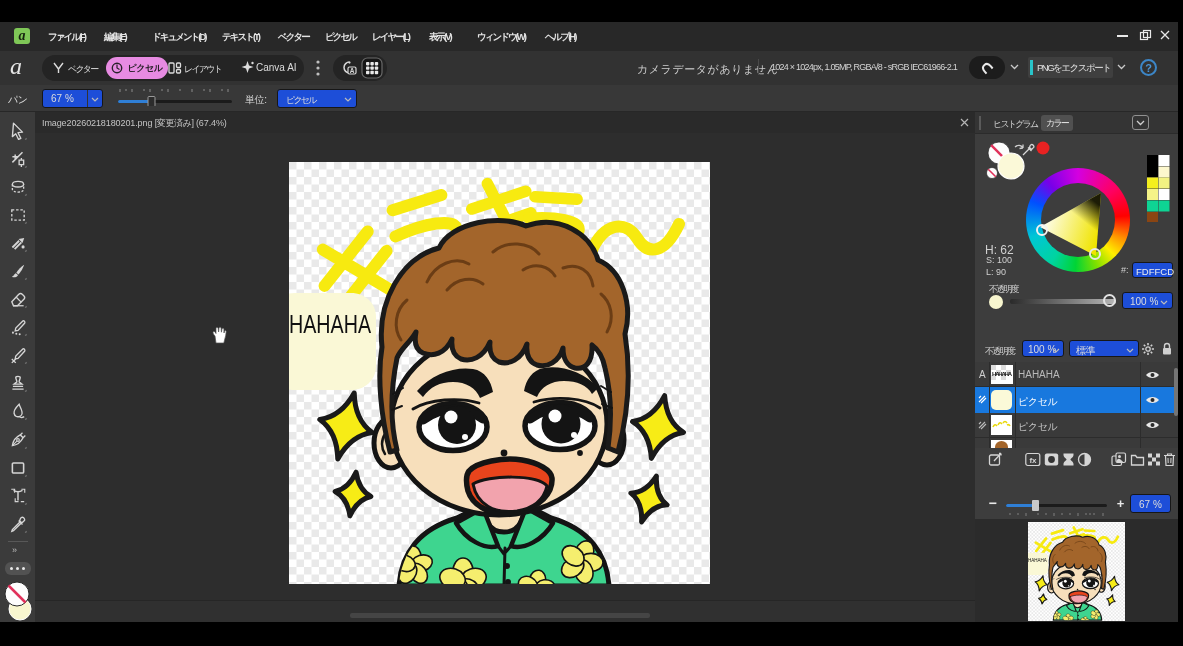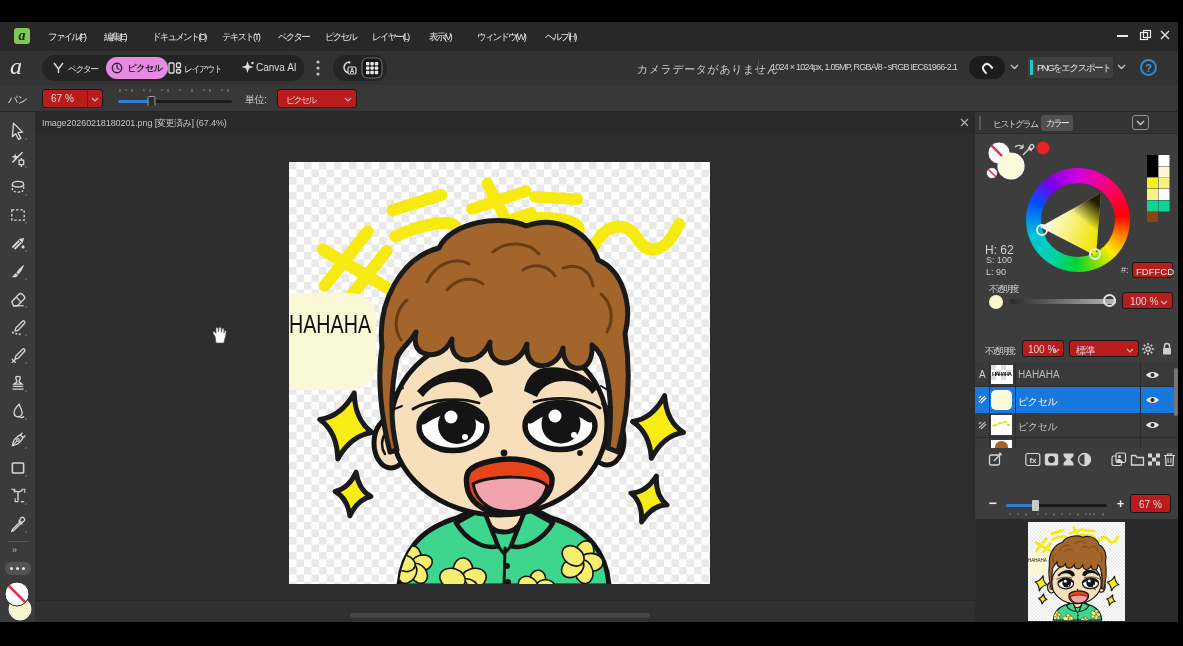--- a/index.html
+++ b/index.html
@@ -1,31 +1,31 @@
 <!DOCTYPE html>
 <html><head><meta charset="utf-8">
 <style>
 *{margin:0;padding:0;box-sizing:border-box}
 html,body{width:1183px;height:646px;overflow:hidden;background:#000;font-family:"Liberation Sans",sans-serif;-webkit-font-smoothing:antialiased}
 .abs{position:absolute}
 #app{position:absolute;left:0;top:22px;width:1178px;height:600px;background:#2d2d2d}
 
 #menubar{position:absolute;left:0;top:0;width:1178px;height:29px;background:#282828;color:#dedede;font-size:10px}
-#menubar .mi{position:absolute;top:9px;font-size:9.5px;letter-spacing:-2px;font-weight:normal;color:#e4e4e4}
+#menubar .mi{position:absolute;top:9px;font-size:9.5px;letter-spacing:-2px;font-weight:bold;color:#e4e4e4}
 #logo{position:absolute;left:14px;top:6px;width:16px;height:16px;background:#7fc757;border-radius:3px;color:#16210f;font-weight:bold;font-size:14px;text-align:center;line-height:15px;font-family:"Liberation Serif",serif;font-style:italic}
 .winbtn{position:absolute;top:5px;color:#e8e8e8;font-size:12px}
 
 #toolbar{position:absolute;left:0;top:29px;width:1178px;height:34px;background:#323232;color:#d8d8d8;font-size:10px}
 #alogo{position:absolute;left:10px;top:2px;color:#e8e8e8;font-family:"Liberation Serif",serif;font-style:italic;font-size:24px}
 .persona{position:absolute;left:42px;top:4px;width:262px;height:26px;background:#242424;border-radius:13px}
 .pill{position:absolute;display:flex;align-items:center;gap:4px;color:#dcdcdc;white-space:nowrap}
 .pinkpill{position:absolute;left:64px;top:2px;width:62px;height:22px;background:#e78be2;border-radius:11px;color:#29212a;display:flex;align-items:center;justify-content:center;gap:4px;font-weight:bold}
 .iconbox{position:absolute;left:333px;top:4px;width:54px;height:26px;background:#242424;border-radius:13px}
 #tb-right{position:absolute;top:11px;color:#cfcfcf}
-.dropbox{position:absolute;background:#b91c1c;border:1px solid #171717;border-radius:3px;color:#dcdcdc;font-size:10px}
+.dropbox{position:absolute;background:#1d4ed8;border:1px solid #171717;border-radius:3px;color:#dcdcdc;font-size:10px}
 
 #ctxbar{position:absolute;left:0;top:63px;width:1178px;height:27px;background:#383838;border-bottom:1px solid #272727;color:#d8d8d8;font-size:10px}
 
 #tools{position:absolute;left:0;top:90px;width:35px;height:510px;background:#3b3b3b}
 .tool{position:absolute;left:9px;width:18px;height:18px}
 
 #tabbar{position:absolute;left:35px;top:90px;width:940px;height:21px;background:#2a2a2a;color:#c4c4c4;font-size:9px}
 #canvas{position:absolute;left:35px;top:111px;width:940px;height:467px;background:#2d2d2d;overflow:hidden}
 #statusbar{position:absolute;left:35px;top:578px;width:940px;height:22px;background:#303030;border-top:1px solid #262626}
 #doc{position:absolute;left:254px;top:29px;width:421px;height:422px;background:#fff}

